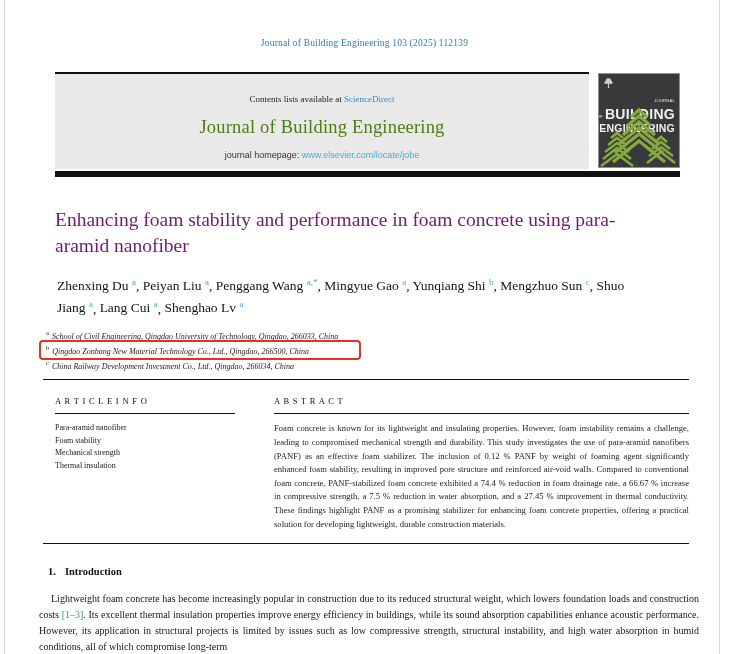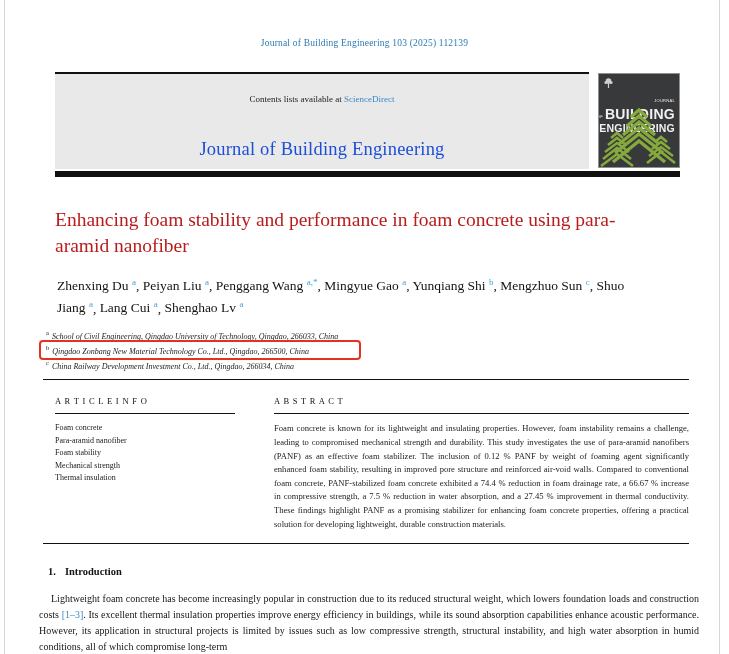--- a/index.html
+++ b/index.html
@@ -30,21 +30,21 @@
     font-size:13.5px; color:#e77b12; letter-spacing:0.4px; line-height:1;
     margin-top:1px;
   }
   .band {
     flex:1; background:#e9e9ea; display:flex; flex-direction:column;
     align-items:center; justify-content:space-between; padding:20px 4px 9px;
   }
   .contents-line { font-size:9px; color:#222; }
   .contents-line a, .homepage-line a { text-decoration:none; }
   .sciencedirect { color:#3a87c2; }
-  .journal-title { font-size:18.5px; color:#1d4ed8; letter-spacing:0.2px; }
+  .journal-title { font-size:18.5px; color:#4d7c0f; letter-spacing:0.2px; }
   .homepage-line { font-family:"Liberation Sans", sans-serif; font-size:9px; color:#333; }
   .homepage-url { color:#45aadf; }
   .cover {
     width:82px; height:95px; margin-left:9px; margin-top:1px;
     background:#38393b; border:1px solid #8f9092; position:relative;
     overflow:hidden;
   }
   .cover-emblem { position:absolute; left:5px; top:4px; opacity:0.85; }
   .cover-titles {
     position:absolute; top:16px; right:4px; text-align:right;
@@ -52,21 +52,21 @@
   }
   .cover-journal-of { font-size:4px; letter-spacing:0.3px; margin-right:2px; vertical-align:1px; }
   .cover-line1 { font-size:14px; font-weight:bold; letter-spacing:0.3px; }
   .cover-line2 { font-size:10.5px; font-weight:bold; letter-spacing:0.2px; margin-top:1px; }
   .black-bar { height:6px; background:#111; margin-top:2px; }
 
   
   .content { margin:0 40px 0 43px; }
   .article-title {
     margin:30px 0 0 12px; max-width:590px; font-size:19.5px; line-height:26px;
-    color:#b91c1c;
+    color:#701a75;
   }
   .authors {
     margin:13px 0 0 14px; max-width:575px; font-size:13.5px; line-height:19px;
     color:#141414;
   }
   .authors sup { color:#44a3da; font-size:9px; }
   .affils { margin:10px 0 0 3px; font-size:8px; font-style:italic; line-height:11.5px; color:#222; }
   .affil sup { font-style:normal; font-size:6.5px; margin-right:1px; }
   .affil .hl {
     display:inline-block; width:322px; border:2px solid #e23222; border-radius:4px;
@@ -107,20 +107,21 @@
   <div class="edge right"></div>
 
   <div class="top-citation">Journal of Building Engineering 103 (2025) 112139</div>
 
   <div class="header">
     <div class="header-row">
       <div class="header-main">
         <div class="band">
           <div class="contents-line"><span>Contents lists available at </span><a href="#" class="sciencedirect">ScienceDirect</a></div>
           <div class="journal-title">Journal of Building Engineering</div>
+          <div class="homepage-line"><span>journal homepage: </span><a href="#" class="homepage-url">www.elsevier.com/locate/jobe</a></div>
         </div>
       </div>
       <div class="cover">
         <svg class="cover-emblem" width="9" height="11" viewBox="0 0 9 11">
           <g fill="#e8e8e8">
               <circle cx="4.5" cy="3" r="2.8"></circle>
               <circle cx="2" cy="4.5" r="1.6"></circle>
               <circle cx="7" cy="4.5" r="1.6"></circle>
               <rect x="3.9" y="5" width="1.2" height="5"></rect>
             </g>
@@ -174,21 +175,20 @@
       </div>
 
     <hr class="rule top">
 
     <div class="info-abstract">
       <div class="col-left">
         <div class="sec-head">A R T I C L E  I N F O</div>
         <hr class="sec-rule">
         <div class="keywords">
           <div>
-              <div>Foam concrete</div>
               <div>Para-aramid nanofiber</div>
               <div>Foam stability</div>
               <div>Mechanical strength</div>
               <div>Thermal insulation</div>
             </div>
         </div>
       </div>
       <div class="col-right">
         <div class="sec-head">A B S T R A C T</div>
         <hr class="sec-rule">

